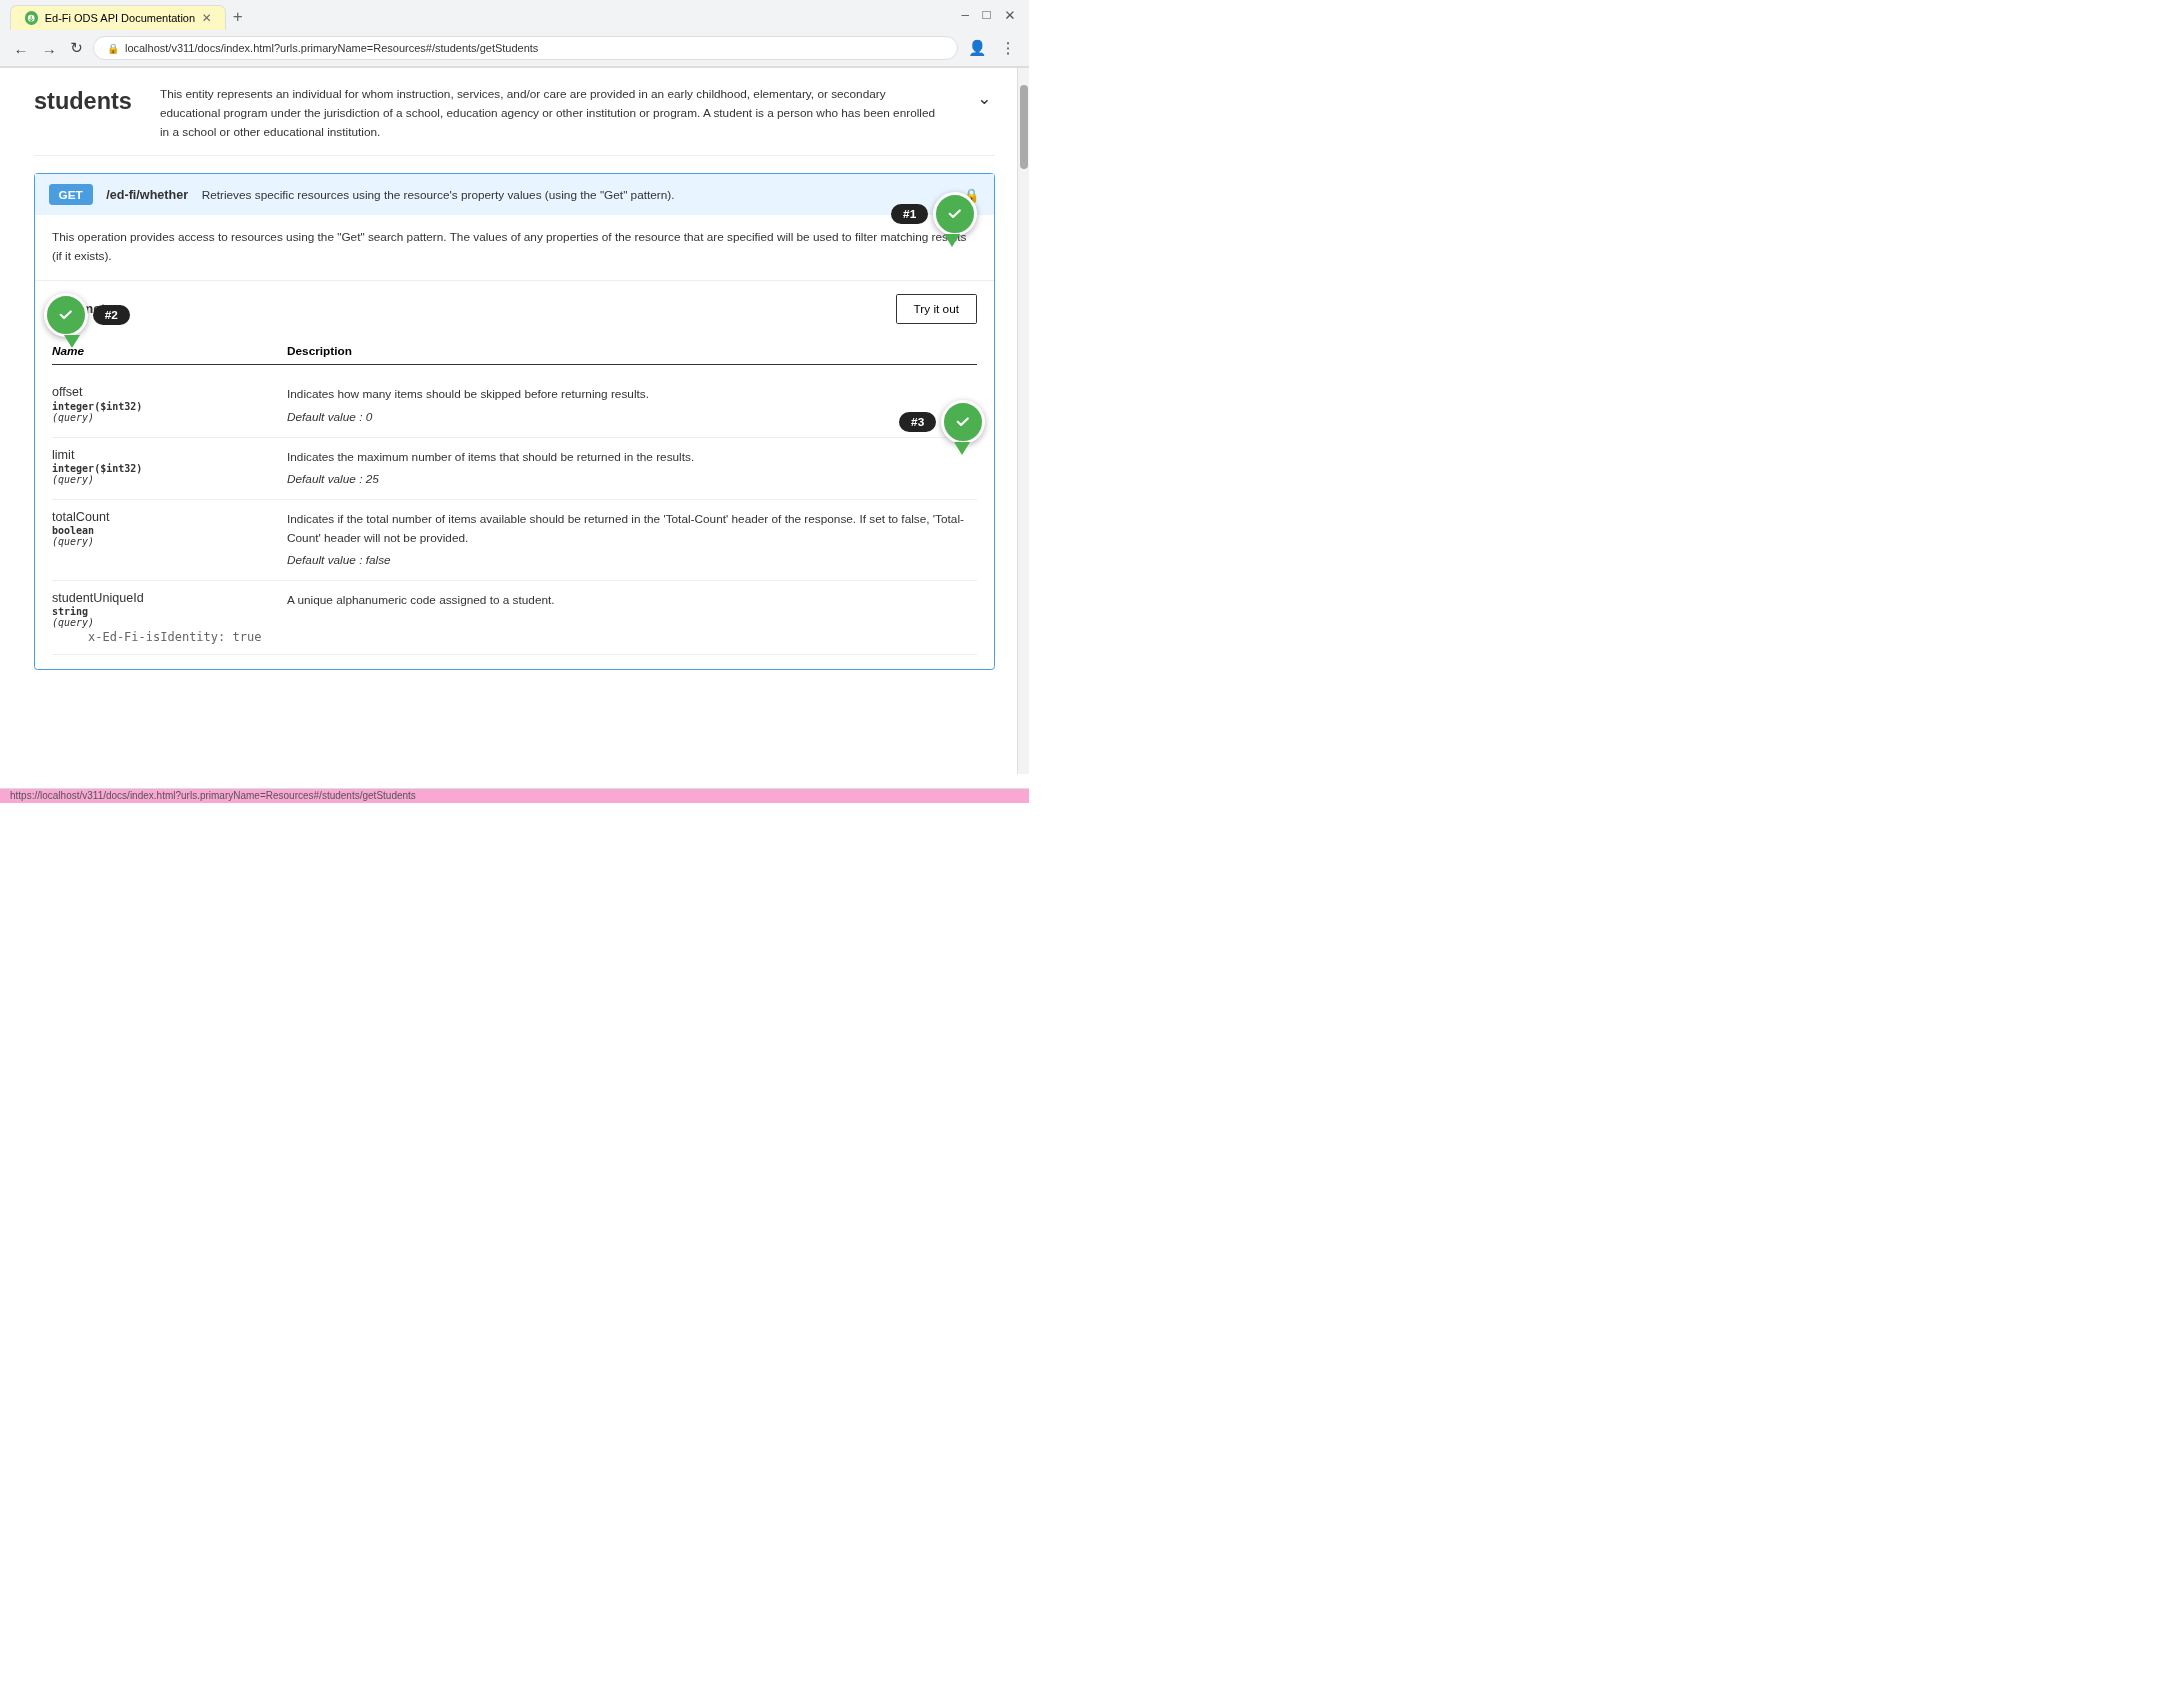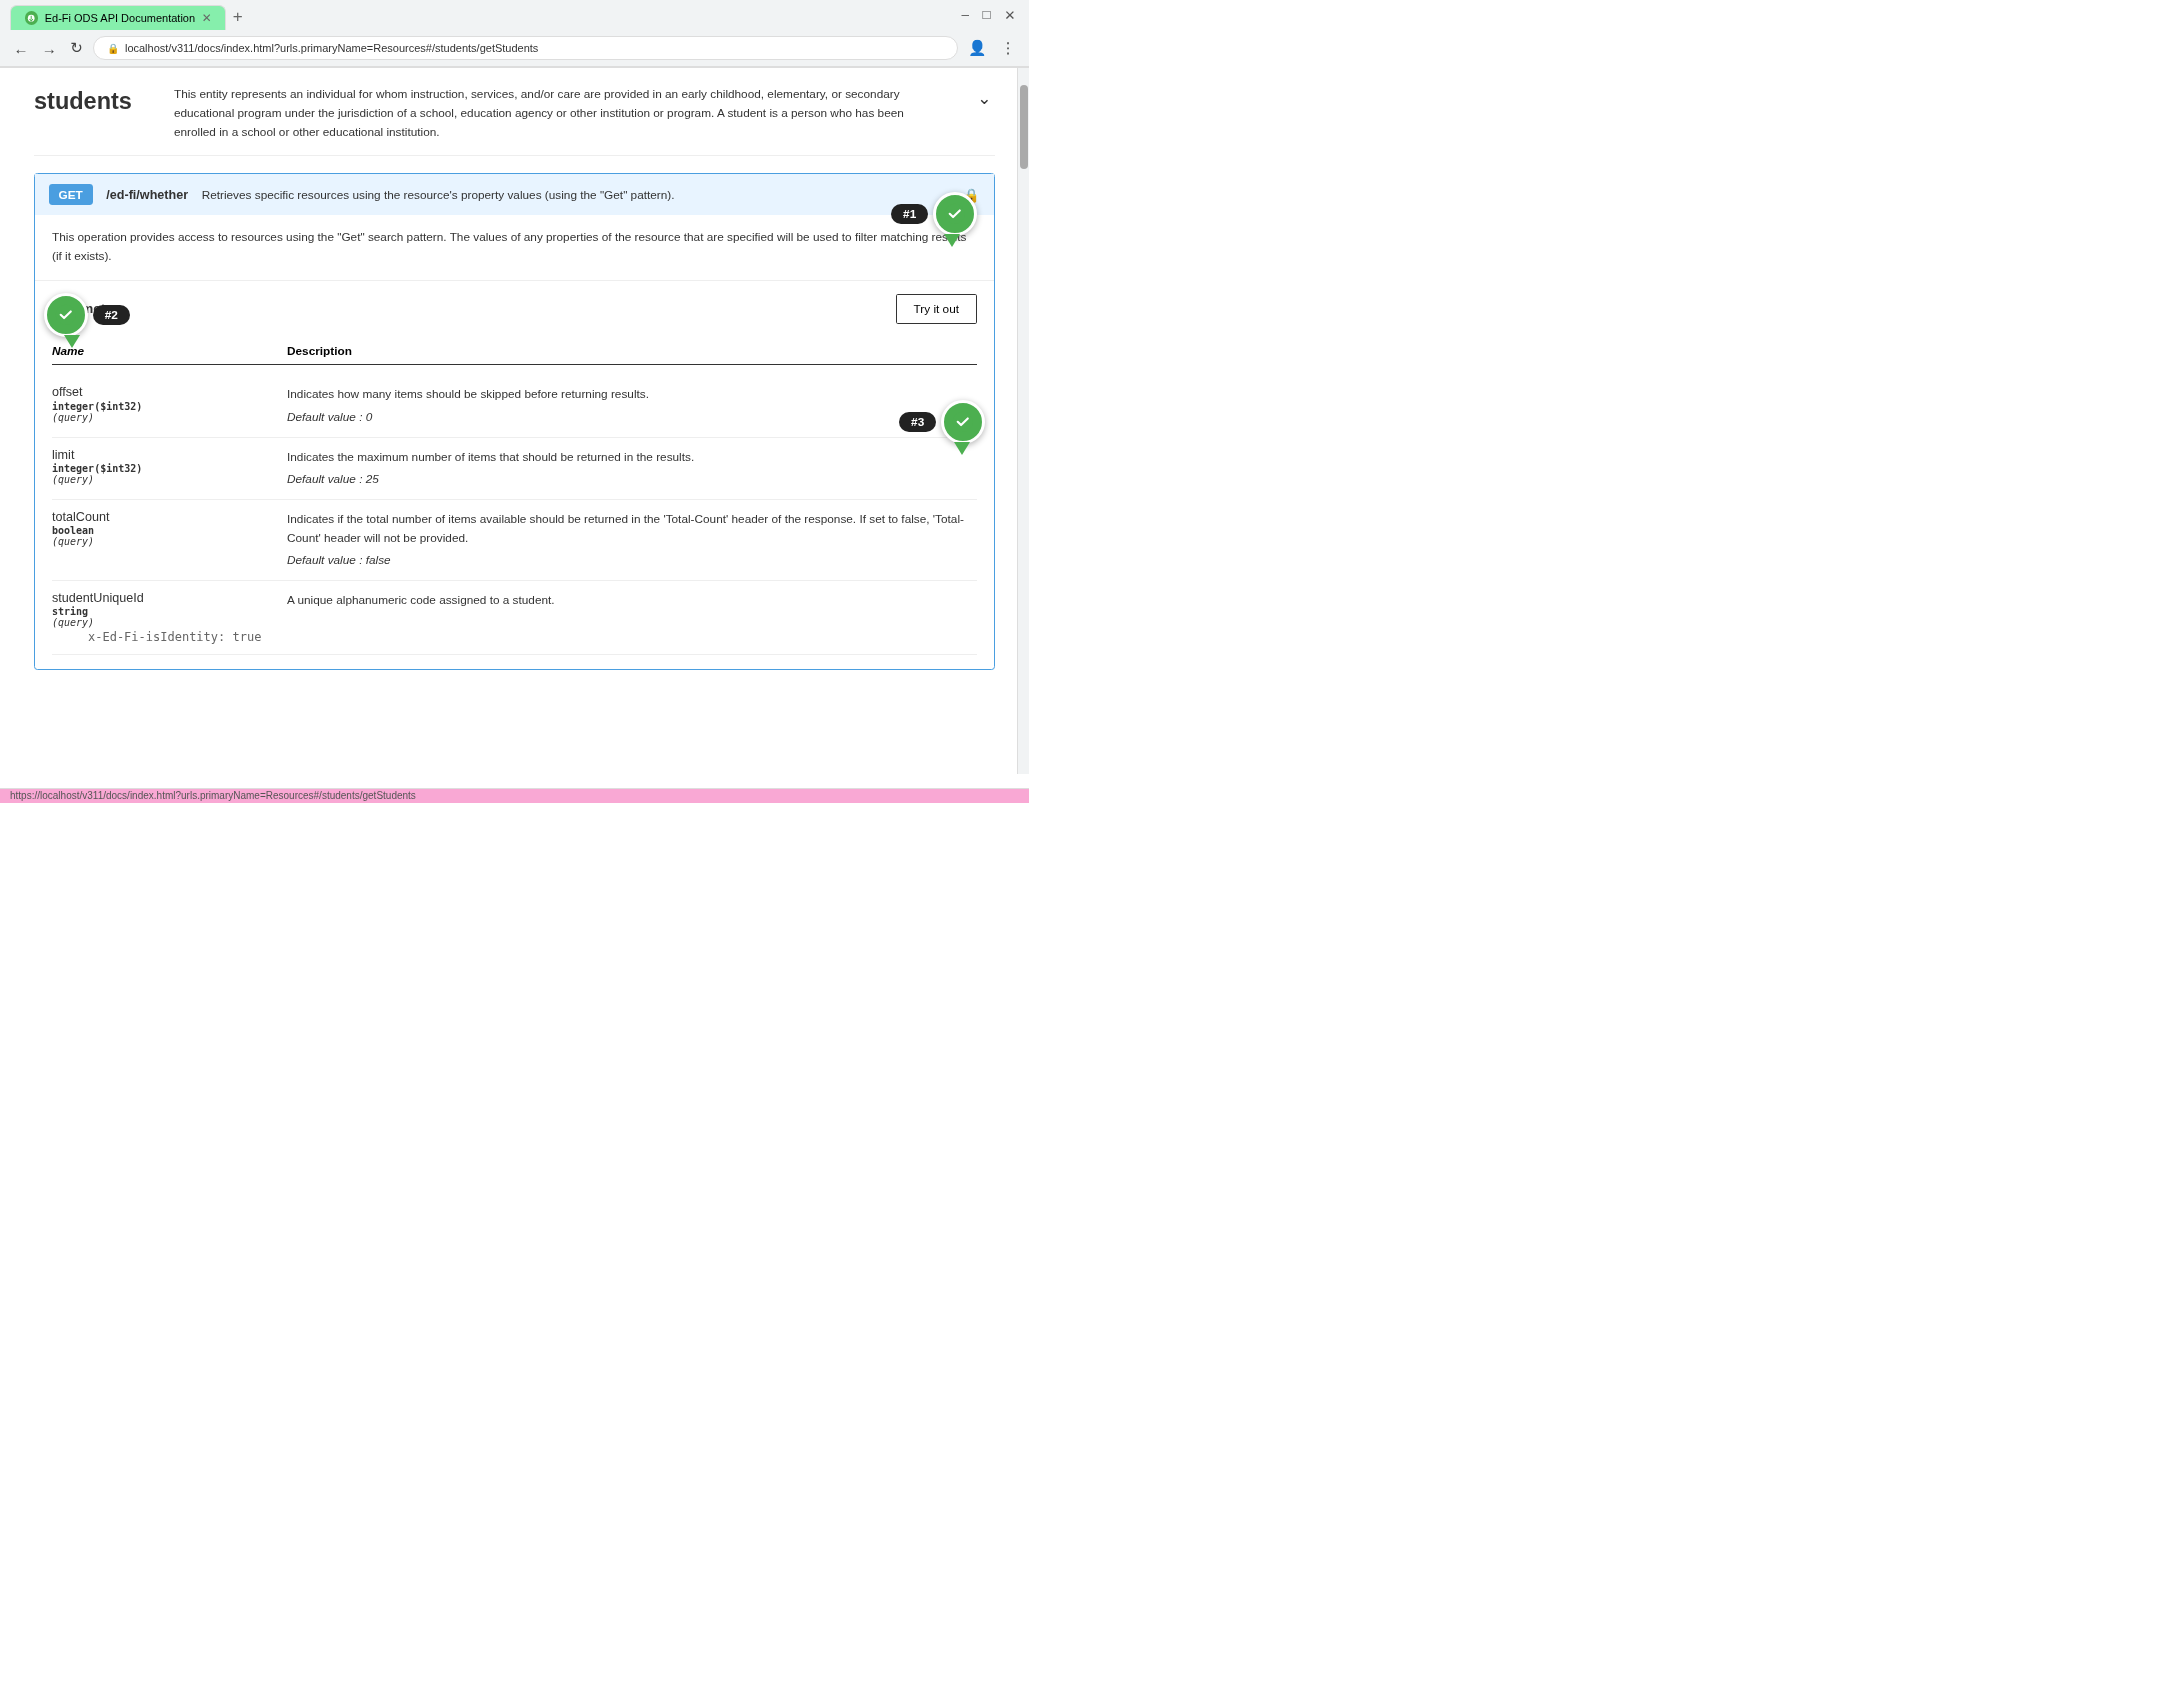--- a/index.html
+++ b/index.html
@@ -1,39 +1,39 @@
 <!DOCTYPE html>
 <html style="font-size:13.5px"><head>
   <meta charset="utf-8">
   <style>
     * { box-sizing: border-box; margin: 0; padding: 0; }
     body { font-family: Arial, sans-serif; font-size: 11.8px; background: #fff; overflow: hidden; width: 1029px; height: 807px; position: relative; }
 
     
     .browser-chrome { background: #f1f3f4; border-bottom: 0.8px solid #ddd; }
     .tab-bar { display: flex; align-items: flex-end; padding: 0 10px; height: 30px; }
-    .tab { background: #86efac; border: 0.8px solid #ddd; border-bottom: none; border-radius: 6.7px 6.7px 0 0; padding: 5px 13.5px; display: flex; align-items: center; gap: 6.7px; font-size: 11px; min-width: 168px; }
+    .tab { background: #fef9c3; border: 0.8px solid #ddd; border-bottom: none; border-radius: 6.7px 6.7px 0 0; padding: 5px 13.5px; display: flex; align-items: center; gap: 6.7px; font-size: 11px; min-width: 168px; }
     .tab-favicon { width: 13.5px; height: 13.5px; background: #4caf50; border-radius: 50%; display: flex; align-items: center; justify-content: center; }
     .tab-close { margin-left: auto; cursor: pointer; color: #666; font-size: 11.8px; }
     .new-tab { background: none; border: none; font-size: 17px; cursor: pointer; color: #666; padding: 3.4px 6.7px; }
     .address-bar { background: #f1f3f4; padding: 5px 10px; display: flex; align-items: center; gap: 6.7px; height: 37px; border-bottom: 0.8px solid #ddd; }
     .nav-btn { background: none; border: none; cursor: pointer; color: #444; font-size: 15px; padding: 3.4px; border-radius: 50%; }
     .url-bar { flex: 1; background: #fff; border: 0.8px solid #ddd; border-radius: 17px; padding: 5px 13.5px; font-size: 11px; color: #333; display: flex; align-items: center; gap: 5px; }
     .lock-icon { color: #555; font-size: 10px; }
     .url-text { color: #333; font-size: 11px; }
     .profile-btn { background: none; border: none; cursor: pointer; color: #444; font-size: 15px; padding: 3.4px; }
     .menu-btn { background: none; border: none; cursor: pointer; color: #444; font-size: 15px; padding: 3.4px; }
     .window-btns { position: absolute; top: 6.7px; right: 13.5px; display: flex; gap: 13.5px; font-size: 13.5px; color: #555; }
 
     
     .page-content { overflow: hidden; height: calc(100% - 101px); position: relative; background: #fff; }
     .content-inner { padding: 17px 34px; }
 
     
-    .students-header { display: flex; align-items: flex-start; gap: 42px; margin-bottom: 17px; border-bottom: 0.8px solid #eee; padding-bottom: 13.5px; }
+    .students-header { display: flex; align-items: flex-start; gap: 28px; margin-bottom: 17px; border-bottom: 0.8px solid #eee; padding-bottom: 13.5px; }
     .students-title { font-size: 23.5px; font-weight: bold; color: #333; white-space: nowrap; min-width: 84px; padding-top: 3.4px; }
     .students-desc { font-size: 11.8px; color: #333; line-height: 1.6; flex: 1; }
     .collapse-btn { font-size: 17px; color: #333; cursor: pointer; padding: 3.4px; }
 
     
     .endpoint-block { border: 0.8px solid #4a9ee0; border-radius: 3.4px; margin-bottom: 13.5px; }
     .endpoint-header { display: flex; align-items: center; gap: 13.5px; padding: 10px 13.5px; background: #e8f4ff; cursor: pointer; }
     .method-badge { background: #4a9ee0; color: #fff; font-weight: bold; padding: 3.4px 10px; border-radius: 3.4px; font-size: 11.8px; }
     .endpoint-path { font-size: 12.6px; font-weight: bold; color: #333; }
     .endpoint-summary { font-size: 11.8px; color: #333; flex: 1; }

